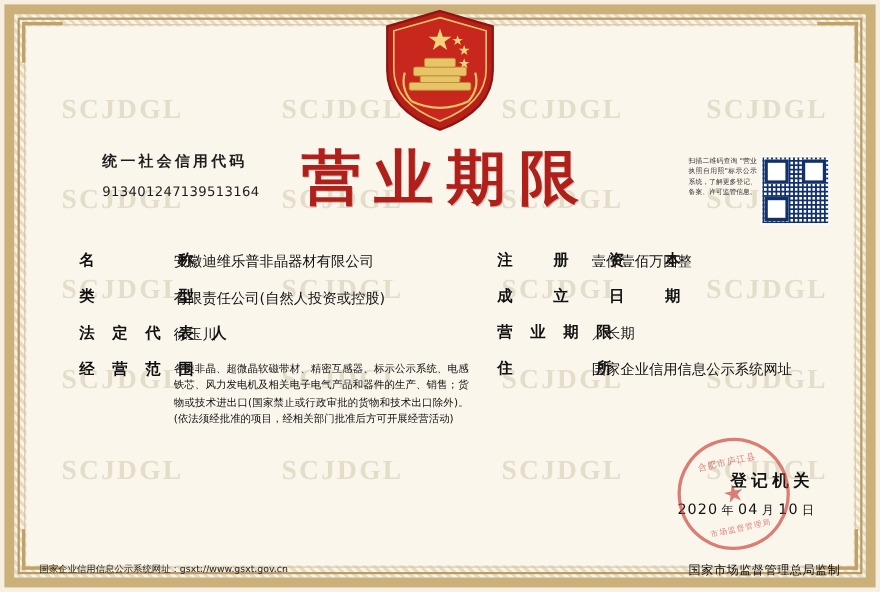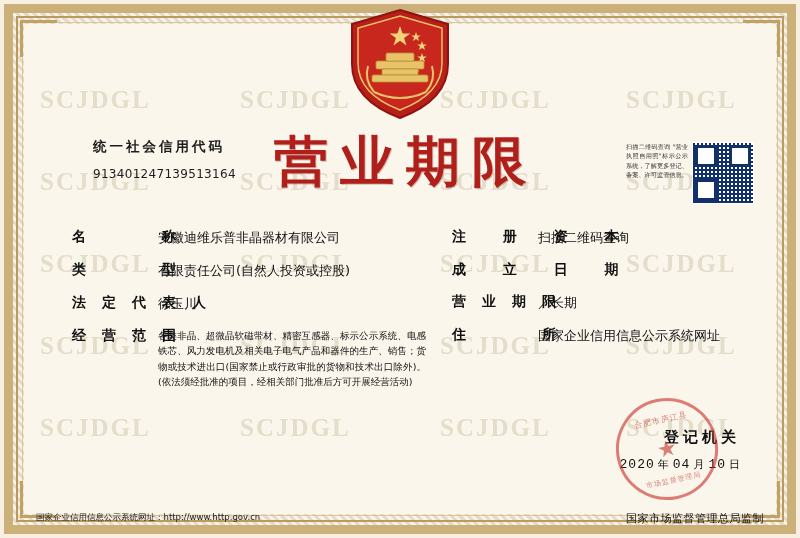--- a/index.html
+++ b/index.html
@@ -62,20 +62,21 @@
   .corner.tr { right: 20px; top: 20px;    border-left: none;  border-bottom: none; }
   .corner.bl { left: 20px;  bottom: 20px; border-right: none; border-top: none; }
   .corner.br { right: 20px; bottom: 20px; border-left: none;  border-top: none; }
 
   
   .watermarks {
     position: absolute;
     inset: 0;
     pointer-events: none;
     z-index: 1;
+    margin-left: 16px;
   }
   .wm {
     position: absolute;
     color: #e2dcc9;
     font-size: 25px;
     font-weight: bold;
     letter-spacing: 2px;
     font-family: "Liberation Serif", serif;
     white-space: nowrap;
     opacity: 0.95;
@@ -243,21 +244,21 @@
   .issue-date {
     position: absolute;
     right: 56px;
     top: 456px;
     z-index: 6;
     font-size: 13px;
     color: #111;
     font-family: "DejaVu Sans", sans-serif;
     letter-spacing: 1px;
   }
-  .issue-date .num { font-size: 13px; font-family: Liberation Mono, monospace; }
+  .issue-date .num { font-size: 13px; }
   .issue-date .cn  { font-size: 11px; margin: 0 3px; }
 
   .seal {
     position: absolute;
     right: 82px;
     top: 398px;
     width: 96px;
     height: 96px;
     border-radius: 50%;
     border: 3px solid #c8342b;
@@ -402,21 +403,21 @@
           <div class="fvalue">徐玉川</div>
         </div>
         <div class="row">
           <div class="flabel w5">经营范围</div>
           <div class="fvalue small">各类非晶、超微晶软磁带材、精密互感器、标示公示系统、电感铁芯、风力发电机及相关电子电气产品和器件的生产、销售；货物或技术进出口(国家禁止或行政审批的货物和技术出口除外)。(依法须经批准的项目，经相关部门批准后方可开展经营活动)</div>
         </div>
       </div>
     <div class="col-right" id="col-right">
         <div class="row">
           <div class="flabel w5">注 册 资 本</div>
-          <div class="fvalue">扫描二维码查询</div>
+          <div class="fvalue">壹仟壹佰万圆整</div>
         </div>
         <div class="row">
           <div class="flabel w5">成 立 日 期</div>
         </div>
         <div class="row">
           <div class="flabel w5">营业期限</div>
           <div class="fvalue">／长期</div>
         </div>
         <div class="row">
           <div class="flabel w5">住　　所</div>
@@ -429,16 +430,16 @@
   <div class="issue-date">
     <span class="num">2020</span><span class="cn">年</span><span class="num">04</span><span class="cn">月</span><span class="num">10</span><span class="cn">日</span>
   </div>
 
   <div class="seal">
     <div class="arc-top">合肥市庐江县</div>
     <div class="star">★</div>
     <div class="arc-bottom">市场监督管理局</div>
   </div>
 
-  <div class="footer-left">国家企业信用信息公示系统网址：http://www.http.gov.cn</div>
+  <div class="footer-left">国家企业信用信息公示系统网址：gsxt://www.gsxt.gov.cn</div>
   <div class="footer-right">国家市场监督管理总局监制</div>
 
 </div>
 
 </body></html>

